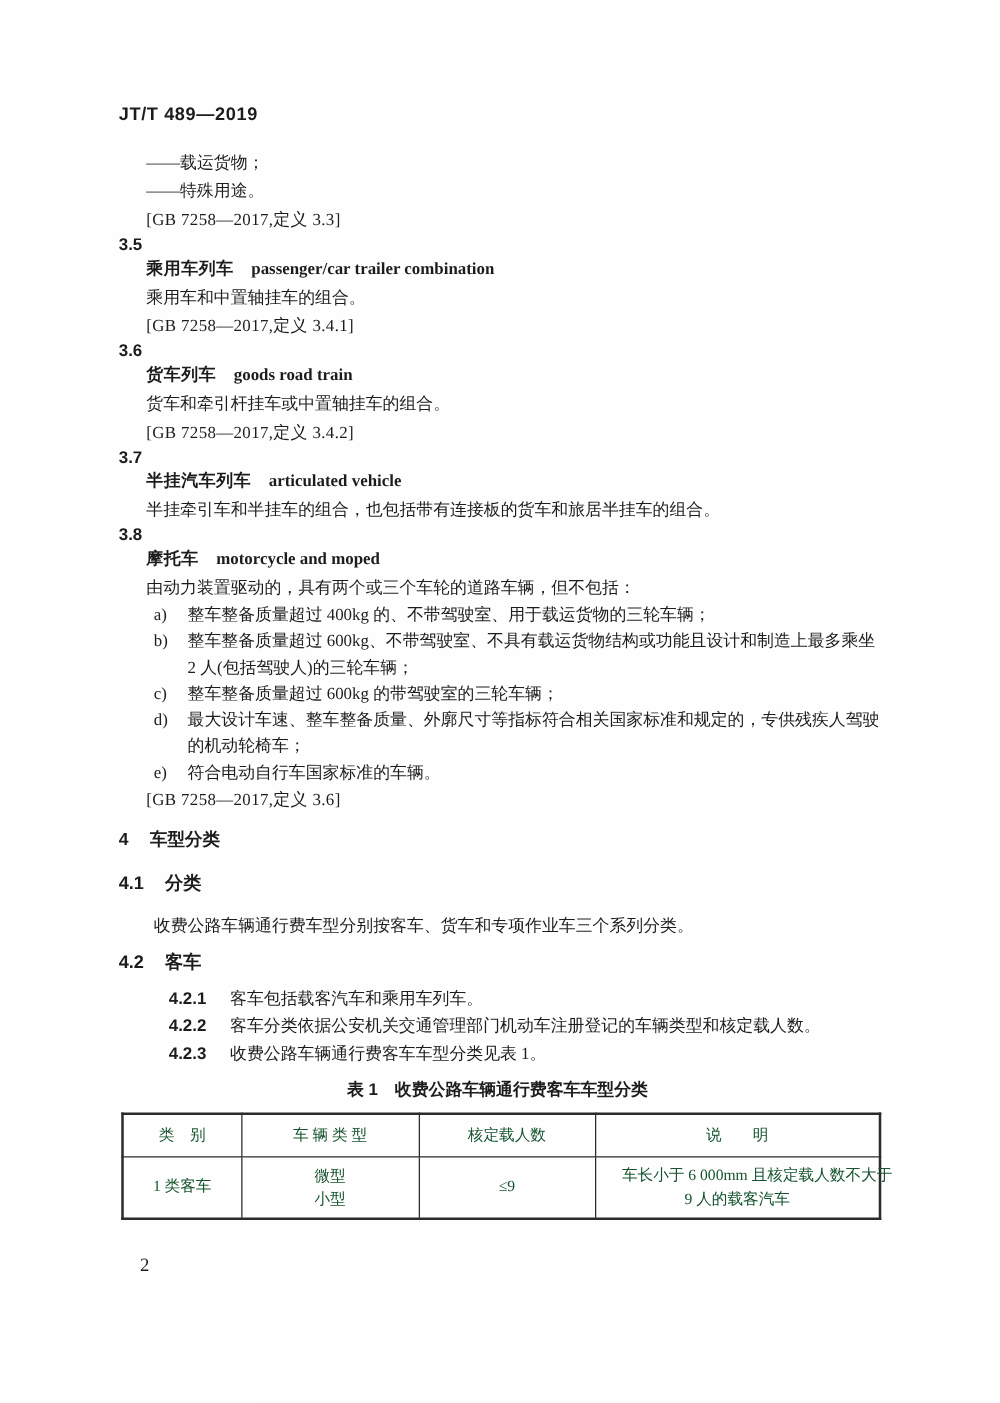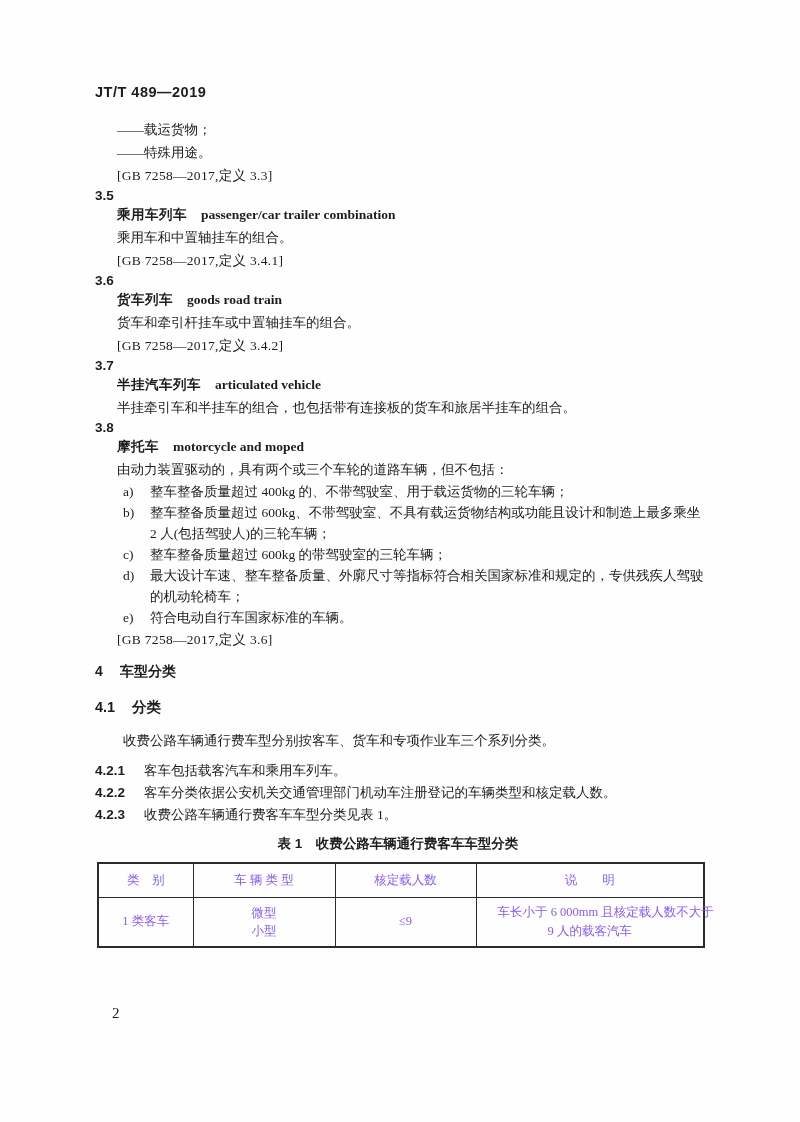--- a/index.html
+++ b/index.html
@@ -38,41 +38,41 @@
   }
   .h-chapter { margin-top:10px; font-size:14px; }
   .h-chapter .no { display:inline-block; width:25px; }
   .h-sec { font-size:14.5px; }
   .h-sec .no { display:inline-block; width:37px; }
   .mt-41 { margin-top:16px; }
   .mt-42 { margin-top:8px; }
 
   .body-p { margin-top:12px; padding-left:28px; }
 
-  .clauses { margin-top:8px; }
+  .clauses { margin-top:8px;margin-left:40px; }
   .clause { position:relative; padding-left:49px; height:22px; line-height:22px; white-space:nowrap; }
   .clause .no {
     position:absolute; left:0;
     font-family:"Liberation Sans","DejaVu Sans",sans-serif;
     font-weight:bold; font-size:13.5px;
   }
 
   .tbl-caption {
     margin-top:8px; width:606px; text-align:center;
     font-family:"Liberation Sans","DejaVu Sans",sans-serif;
     font-weight:bold; font-size:13.5px; height:20px; line-height:20px; white-space:nowrap;
   }
   table.cls {
     margin-top:8px; margin-left:2px; width:606px;
     border-collapse:collapse; table-layout:fixed;
     border:2px solid #2b2b2b;
   }
   table.cls td {
     border:1px solid #2b2b2b; text-align:center; vertical-align:middle;
-    font-size:12.5px; color:#8b5cf6;
+    font-size:12.5px; color:#14532d;
   }
   tr.thead td { height:34px; border-bottom:1.5px solid #2b2b2b; }
   tr.tdata td { height:49px; }
   .vt-line { height:18px; line-height:18px; }
   td.desc { text-align:left; padding:5px 5px; }
   .desc-line { height:19px; line-height:19px; white-space:nowrap; }
   .desc-l1 { text-indent:16px;text-align:center; }
 
   .page-no { position:absolute; left:112px; top:1005px; font-size:15px; }
 </style>
@@ -144,20 +144,23 @@
 
     <div class="heading h-chapter">
       <span class="no">4</span><span>车型分类</span>
     </div>
 
     <div class="heading h-sec mt-41">
       <span class="no">4.1</span><span>分类</span>
     </div>
     <div class="line body-p">收费公路车辆通行费车型分别按客车、货车和专项作业车三个系列分类。</div>
 
+    <div class="heading h-sec mt-42">
+      <span class="no">4.2</span><span>客车</span>
+    </div>
 
     <div class="clauses">
       <div class="clause">
         <span class="no">4.2.1</span><span>客车包括载客汽车和乘用车列车。</span>
       </div>
       <div class="clause">
         <span class="no">4.2.2</span><span>客车分类依据公安机关交通管理部门机动车注册登记的车辆类型和核定载人数。</span>
       </div>
       <div class="clause">
         <span class="no">4.2.3</span><span>收费公路车辆通行费客车车型分类见表 1。</span>

